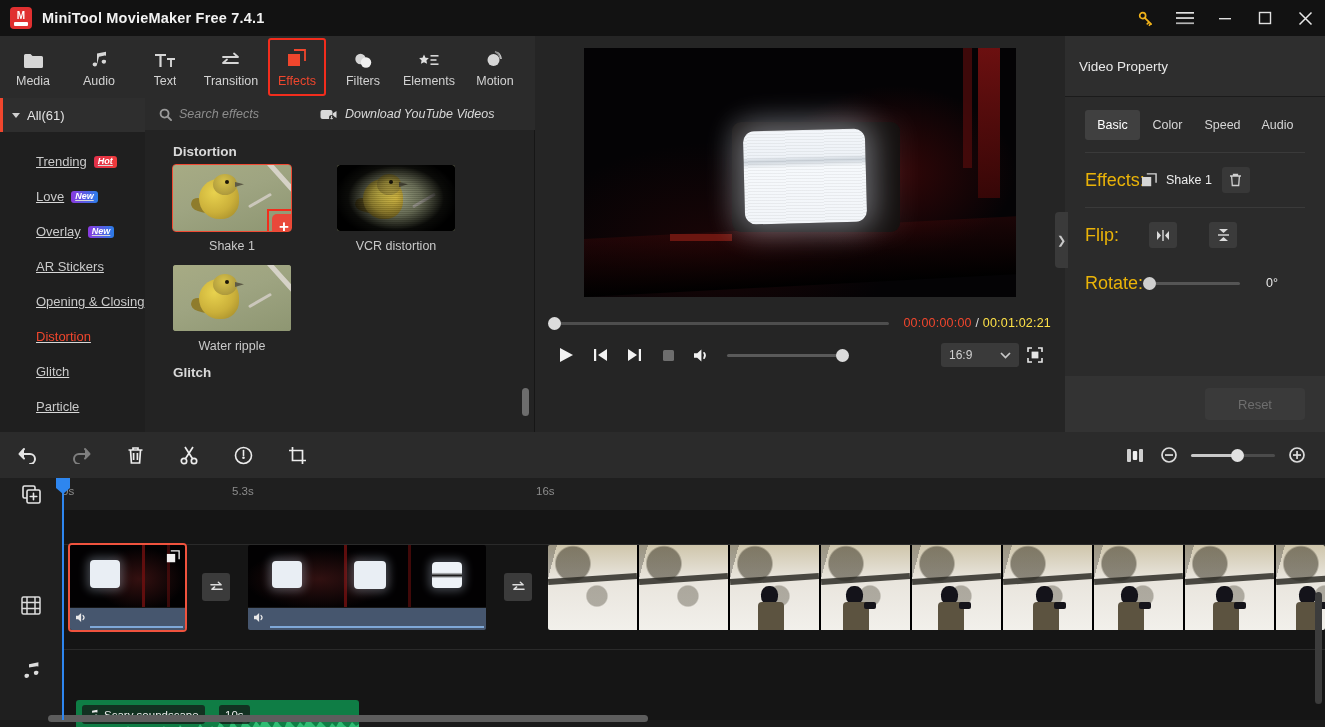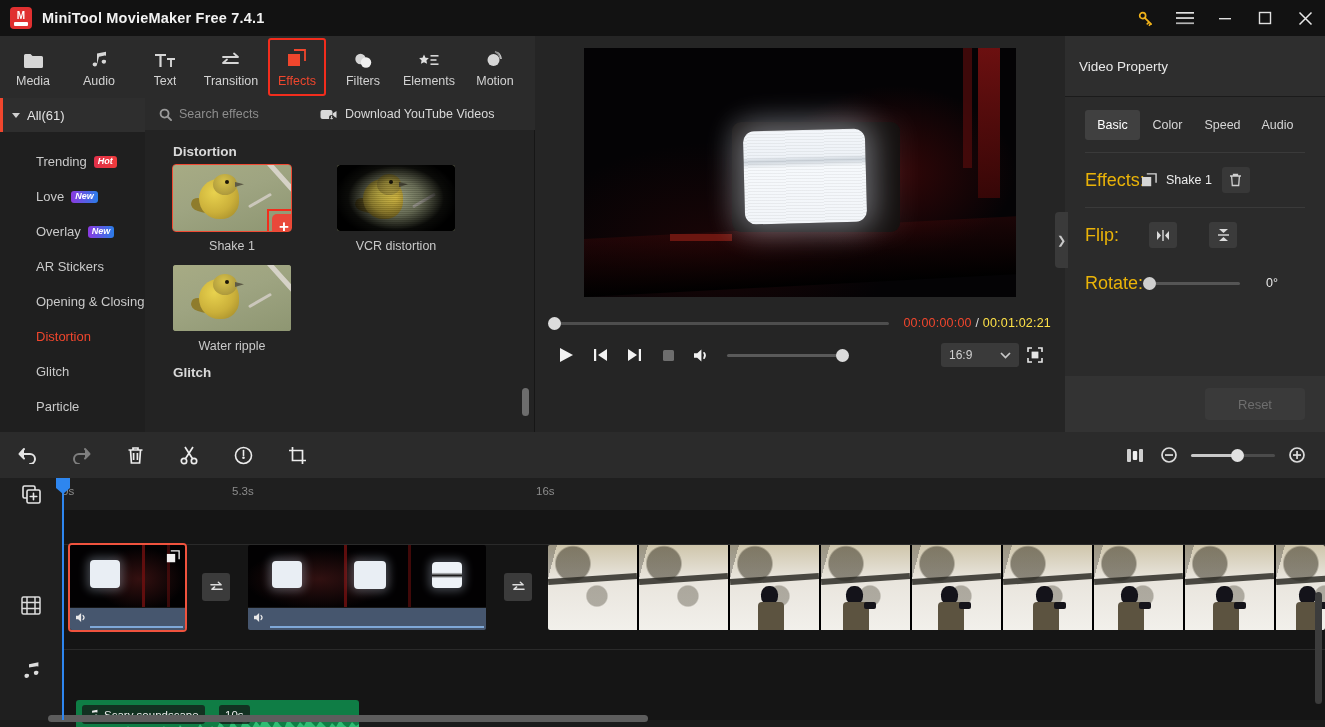--- a/index.html
+++ b/index.html
@@ -57,37 +57,37 @@
   }
   .cat-all{
     height:34px;background:#2e2e2e;display:flex;align-items:center;gap:7px;
     padding-left:12px;font-size:13px;color:#e4e4e4;cursor:pointer;position:relative;
   }
   .cat-all::before{
     content:"";position:absolute;left:0;top:0;width:3px;height:34px;background:#f0462d;
   }
   .caret{ width:0;height:0;border-left:4.5px solid transparent;border-right:4.5px solid transparent;
           border-top:5px solid #cfcfcf; }
-  .cat-list{ padding-top:12px;}
+  .cat-list{ padding-top:12px;text-decoration:underline;}
   .cat-item{
     height:35px;display:flex;align-items:center;padding-left:36px;gap:7px;
     font-size:13px;color:#c9c9c9;cursor:pointer;white-space:nowrap;overflow:hidden;
   }
   .cat-item.sel{ color:#f0462d; }
   .badge{ font-size:9px;font-style:italic;font-weight:bold;color:#fff;border-radius:3px;
           padding:1px 4px 2px;line-height:1;}
   .badge.hot{ background:linear-gradient(90deg,#e0304a,#ef3b3b); }
   .badge.new{ background:linear-gradient(90deg,#8b3ae0,#2a7de8); }
 
   
   .effects{
     position:absolute;left:145px;top:98px;width:390px;height:334px;background:#232323;
   }
   .eff-top{
-    height:32px;background:#2b2b2b;display:flex;align-items:center;
+    height:32px;background:#2b2b2b;display:flex;align-items:center;font-style:italic;
   }
   .search-box{display:flex;align-items:center;gap:7px;padding-left:14px;width:175px;cursor:text;}
   .search-box .ph{ color:#8d8d8d;font-size:12.5px;}
   .yt{ display:flex;align-items:center;gap:8px;color:#d8d8d8;font-size:12.5px;cursor:pointer;}
   .eff-body{ position:relative; height:302px; overflow:hidden; padding:0 0 0 0;}
   .sec-title{ font-size:13.5px;font-weight:bold;color:#d9d9d9;padding:14px 0 6px 28px;}
   .grid{ display:flex;flex-wrap:wrap;padding-left:28px;gap:0 46px;}
   .eff-cell{ width:118px; cursor:pointer; }
   .thumb{
     width:118px;height:66px;border-radius:3px;position:relative;overflow:hidden;

